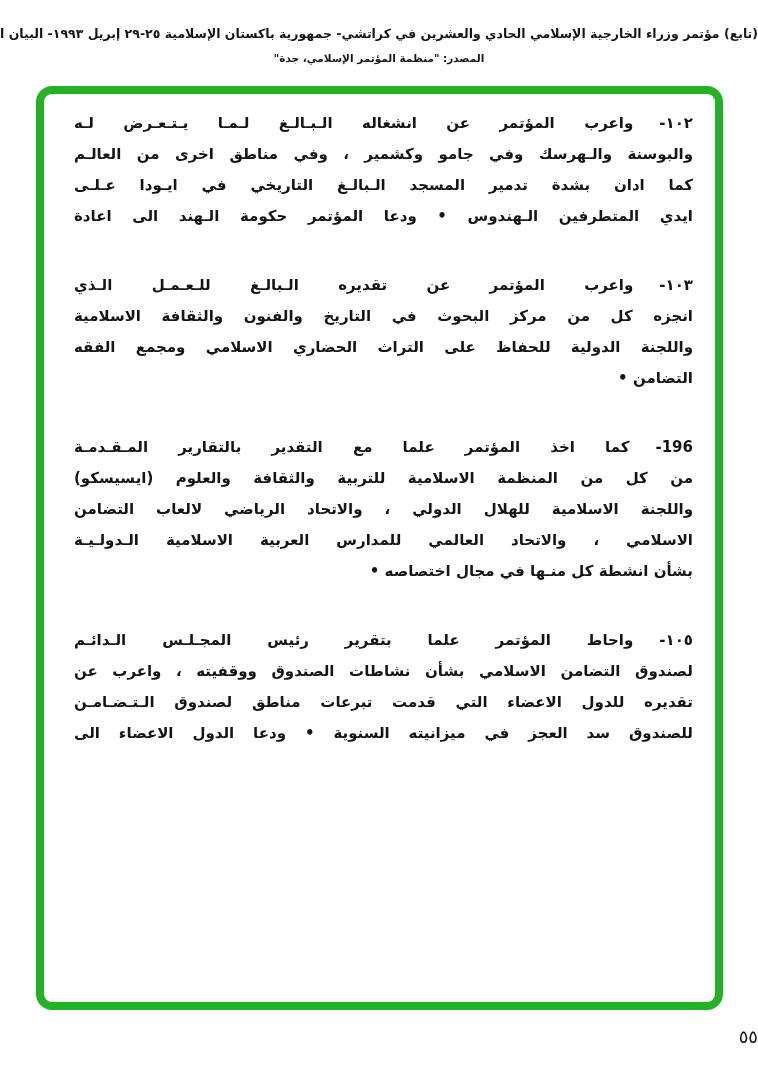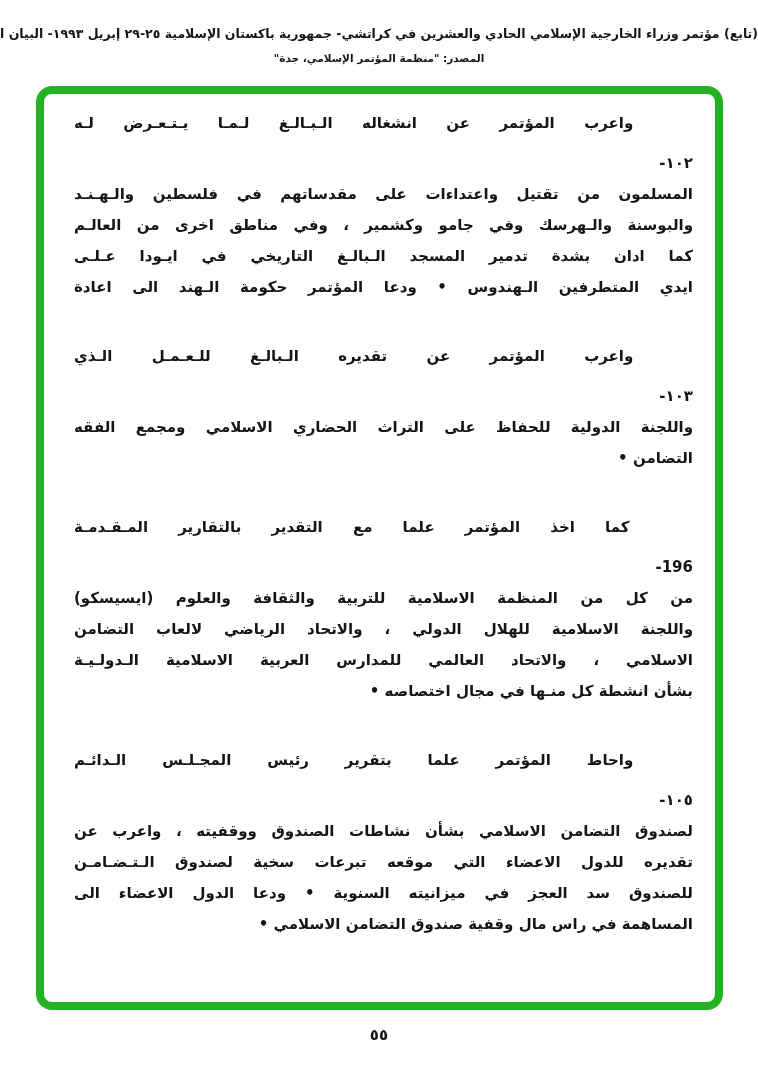--- a/index.html
+++ b/index.html
@@ -64,66 +64,65 @@
     text-align: justify;
     text-align-last: justify;
     white-space: normal;
   }
   .line.last { text-align-last: right; }
   .line.first { display: flex; flex-direction: row; }
   .num {
     white-space: nowrap;
     margin-left: 26px;
     flex: 0 0 auto;
-    margin-top: 40px;
   }
   .ftext {
     flex: 1 1 auto;
     text-align: justify;
     text-align-last: justify;
   }
   .page-number {
     position: absolute;
     top: 1026px;
     left: 0;
     right: 0;
-    text-align: center;
-    font-size: 15px;
-    font-weight: bold;
+    text-align: right;
+    font-size: 18px;
+    font-weight: normal;
     letter-spacing: 2px;
   }
 </style>
 </head>
 <body>
 
 <div class="page">
 
   <div class="header-title">(تابع) مؤتمر وزراء الخارجية الإسلامي الحادي والعشرين في كراتشي- جمهورية باكستان الإسلامية ٢٥-٢٩ إبريل ١٩٩٣- البيان الختامي</div>
 
   <div class="header-source">المصدر: "منظمة المؤتمر الإسلامي، جدة"</div>
 
   <div class="content-box" style="border-color: rgb(35, 178, 35);">
     <div class="content">
 
       <div class="para">
         <div class="line first">
           <span class="num">١٠٢-</span>
           <span class="ftext">واعرب المؤتمر عن انشغاله الـبـالـغ لـمـا يـتـعـرض لـه</span>
         </div>
-        <div class="line">المسلمون من تقتيل واعتداءات على مقدساتهم في فلسطين والـهـنـد</div>
         <div class="line">والبوسنة والـهرسك وفي جامو وكشمير ، وفي مناطق اخرى من العالـم</div>
         <div class="line">كما ادان بشدة تدمير المسجد الـبالـغ التاريخي في ايـودا عـلـى</div>
         <div class="line">ايدي المتطرفين الـهندوس • ودعا المؤتمر حكومة الـهند الى اعادة</div>
       </div>
 
       <div class="para">
         <div class="line first">
           <span class="num">١٠٣-</span>
           <span class="ftext">واعرب المؤتمر عن تقديره الـبالـغ للـعـمـل الـذي</span>
         </div>
+        <div class="line">انجزه كل من مركز البحوث في التاريخ والفنون والثقافة الاسلامية</div>
         <div class="line">واللجنة الدولية للحفاظ على التراث الحضاري الاسلامي ومجمع الفقه</div>
         <div class="line last">التضامن •</div>
       </div>
 
       <div class="para">
         <div class="line first">
           <span class="num">196-</span>
           <span class="ftext">كما اخذ المؤتمر علما مع التقدير بالتقارير المـقـدمـة</span>
         </div>
         <div class="line">من كل من المنظمة الاسلامية للتربية والثقافة والعلوم (ايسيسكو)</div>
@@ -131,23 +130,22 @@
         <div class="line">الاسلامي ، والاتحاد العالمي للمدارس العربية الاسلامية الـدولـيـة</div>
         <div class="line last">بشأن انشطة كل منـها في مجال اختصاصه •</div>
       </div>
 
       <div class="para">
         <div class="line first">
           <span class="num">١٠٥-</span>
           <span class="ftext">واحاط المؤتمر علما بتقرير رئيس المجـلـس الـدائـم</span>
         </div>
         <div class="line">لصندوق التضامن الاسلامي بشأن نشاطات الصندوق ووقفيته ، واعرب عن</div>
-        <div class="line">تقديره للدول الاعضاء التي موقعه تبرعات سخية لصندوق الـتـضـامـن</div>
+        <div class="line">تقديره للدول الاعضاء التي قدمت تبرعات مناطق لصندوق الـتـضـامـن</div>
         <div class="line">للصندوق سد العجز في ميزانيته السنوية • ودعا الدول الاعضاء الى</div>
-        <div class="line last">المساهمة في راس مال وقفية صندوق التضامن الاسلامي •</div>
       </div>
 
     </div>
   </div>
 
   <div class="page-number">٥٥</div>
 
 </div>
 
 </body></html>

